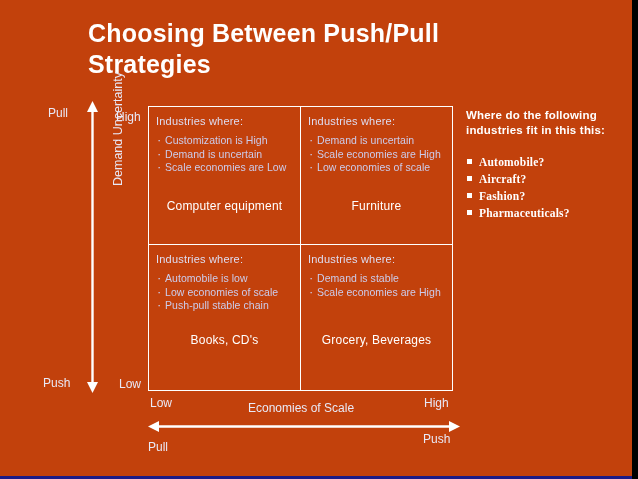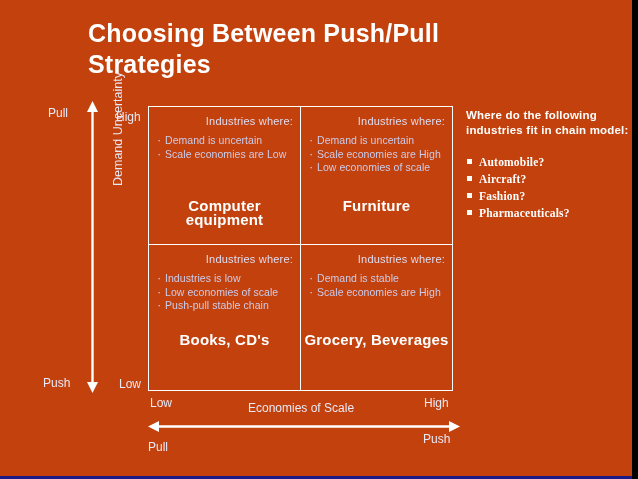--- a/index.html
+++ b/index.html
@@ -93,21 +93,20 @@
     overflow: hidden;
   }
   .cell.right-border { border-right: 1px solid #ffffff; }
   .cell.bottom-border { border-bottom: 1px solid #ffffff; }
 
   .cell-head {
     font-size: 11px;
     color: #dedef4;
     margin: 0 0 7px 0;
     letter-spacing: 0.2px;
-    text-align: right;
   }
   .cell-list {
     list-style: none;
     margin: 0;
     padding: 0;
   }
   .cell-list li {
     font-size: 10.5px;
     line-height: 13.5px;
     color: #ccccec;
@@ -121,22 +120,22 @@
     left: 1px;
     top: -1px;
     font-size: 13px;
     color: #ccccec;
   }
   .cell-name {
     position: absolute;
     left: 0;
     right: 0;
     text-align: center;
-    font-size: 15px;
-    font-weight: bold;
+    font-size: 12px;
+    font-weight: normal;
     line-height: 14px;
     color: #ffffff;
     letter-spacing: 0.2px;
   }
   .name-tl { top: 92px; }
   .name-tr { top: 92px; text-align: center; }
   .name-bl { top: 88px; }
   .name-br { top: 88px; }
 
   
@@ -243,40 +242,41 @@
     </svg>
   </div>
 
   <div class="y-axis-title">Demand Uncertainty</div>
 
   <div class="matrix">
 
     <div class="cell right-border bottom-border">
       <div class="cell-head">Industries where:</div>
       <ul class="cell-list">
+        <li>Customization is High</li>
         <li>Demand is uncertain</li>
         <li>Scale economies are Low</li>
       </ul>
       <div class="cell-name name-tl">Computer equipment</div>
     </div>
 
     <div class="cell bottom-border">
       <div class="cell-head">Industries where:</div>
       <ul class="cell-list">
         <li>Demand is uncertain</li>
         <li>Scale economies are High</li>
         <li>Low economies of scale</li>
       </ul>
       <div class="cell-name name-tr">Furniture</div>
     </div>
 
     <div class="cell right-border">
       <div class="cell-head">Industries where:</div>
       <ul class="cell-list">
-        <li>Industries is low</li>
+        <li>Automobile is low</li>
         <li>Low economies of scale</li>
         <li>Push-pull stable chain</li>
       </ul>
       <div class="cell-name name-bl">Books, CD's</div>
     </div>
 
     <div class="cell">
       <div class="cell-head">Industries where:</div>
       <ul class="cell-list">
         <li>Demand is stable</li>
@@ -296,21 +296,21 @@
       <line x1="9" y1="6.5" x2="303" y2="6.5" stroke="#ffffff" stroke-width="2.4"></line>
       <polygon points="0,6.5 11,12 11,1" fill="#ffffff"></polygon>
       <polygon points="312,6.5 301,12 301,1" fill="#ffffff"></polygon>
     </svg>
   </div>
 
   <div class="pull-x">Pull</div>
   <div class="push-x">Push</div>
 
   <div class="right-panel">
-    <div class="rp-head">Where do the following industries fit in chain model:</div>
+    <div class="rp-head">Where do the following industries fit in this this:</div>
     <ul class="rp-list">
       <li>Automobile?</li>
       <li>Aircraft?</li>
       <li>Fashion?</li>
       <li>Pharmaceuticals?</li>
     </ul>
   </div>
 
 </div>
 

